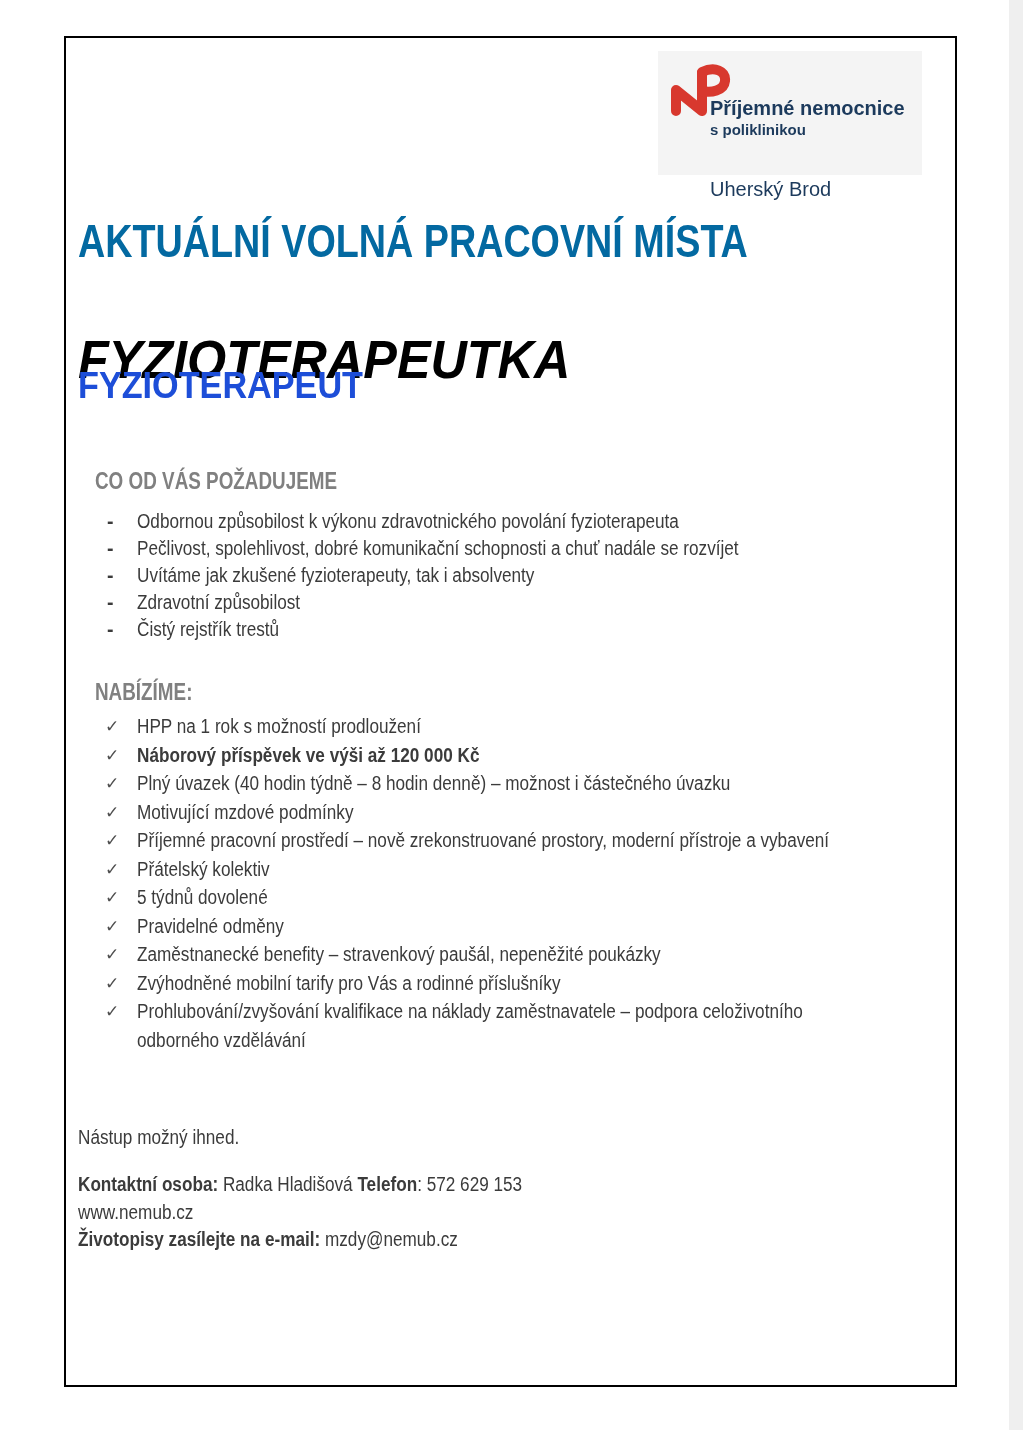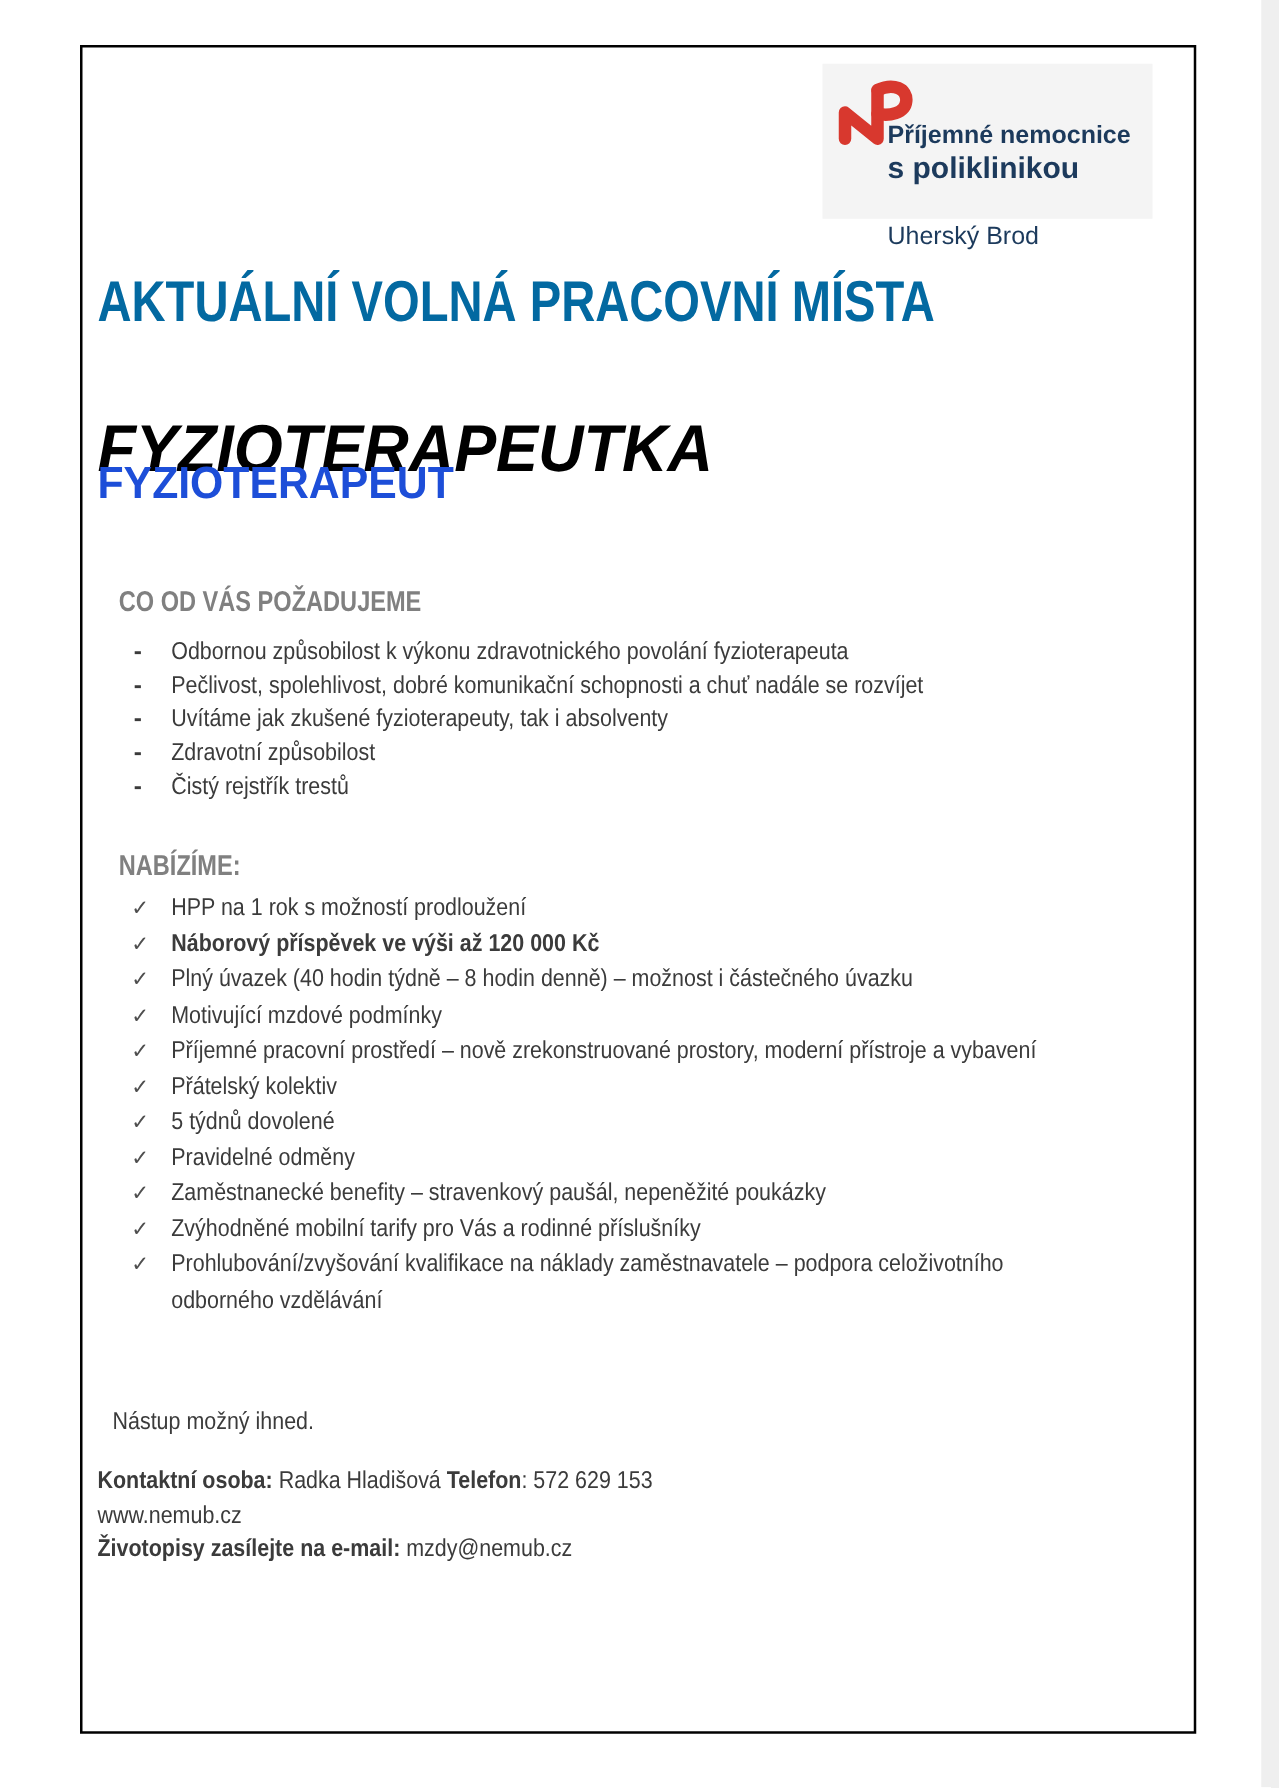--- a/index.html
+++ b/index.html
@@ -7,21 +7,21 @@
     position:relative; width:1023px; height:1430px; background:#ffffff;
     font-family:"Liberation Sans", sans-serif; color:#3b3b3b; overflow:hidden;
   }
   .right-strip { position:absolute; right:0; top:0; width:14px; height:1430px; background:#efefef; }
   .border-box { position:absolute; left:64px; top:36px; width:889px; height:1347px; border:2px solid #000; }
 
   
   .logo-box { position:absolute; left:658px; top:51px; width:264px; height:124px; background:#f4f4f4; }
   .logo-mark { position:absolute; left:8px; top:12px; }
   .logo-l1 { position:absolute; left:52px; top:46px; font-size:20px; font-weight:bold; color:#1c3a5c; white-space:nowrap; }
-  .logo-l2 { position:absolute; left:52px; top:70px; font-size:24px; font-weight:bold; color:#1c3a5c; white-space:nowrap; }
+  .logo-l2 { position:absolute; left:52px; top:70px; font-size:15px; font-weight:bold; color:#1c3a5c; white-space:nowrap; }
   .logo-l3 { position:absolute; left:52px; top:95px; font-size:20px; color:#1c3a5c; white-space:nowrap;margin-top:32px; }
 
   .cx { display:inline-block; transform-origin:0 0; white-space:nowrap; }
   .cx82 { transform:scaleX(0.82); }
   .cx88 { transform:scaleX(0.88); }
   .cx95 { transform:scaleX(0.95); }
 
   .headline { position:absolute; left:78px; top:186px; font-size:46px; font-weight:bold; color:#0369a1;margin-top:28px; }
   .job-title1 { position:absolute; left:78px; top:288px; font-size:53px; font-weight:bold; font-style:italic; color:#000;margin-top:41px; }
   .job-title2 { position:absolute; left:78px; top:365px; font-size:36px; font-weight:bold; color:#1d4ed8; }
@@ -32,21 +32,21 @@
 
   .req-list { position:absolute; left:107px; top:508px; font-size:19.5px; }
   .req-row { position:relative; padding-left:30px; line-height:27px; white-space:nowrap; }
   .dash { position:absolute; left:0; top:0; font-weight:bold; }
 
   .offer-list { position:absolute; left:105px; top:712px; font-size:19.5px; }
   .offer-row { position:relative; padding-left:32px; line-height:28.5px; white-space:nowrap; }
   .check { position:absolute; left:0; top:1px; font-size:17px; color:#4f4f4f; }
   .b { font-weight:bold; }
 
-  .start-note { position:absolute; left:78px; top:1126px; font-size:19.5px;margin-left:12px; }
+  .start-note { position:absolute; left:78px; top:1126px; font-size:19.5px; }
   .contact-block { position:absolute; left:78px; top:1171px; font-size:19.5px; }
   .contact-line { line-height:27.5px; white-space:nowrap;text-decoration:underline; }
 </style>
 </head>
 <body>
 
 <div class="page">
   <div class="right-strip"></div>
   <div class="border-box"></div>
 

